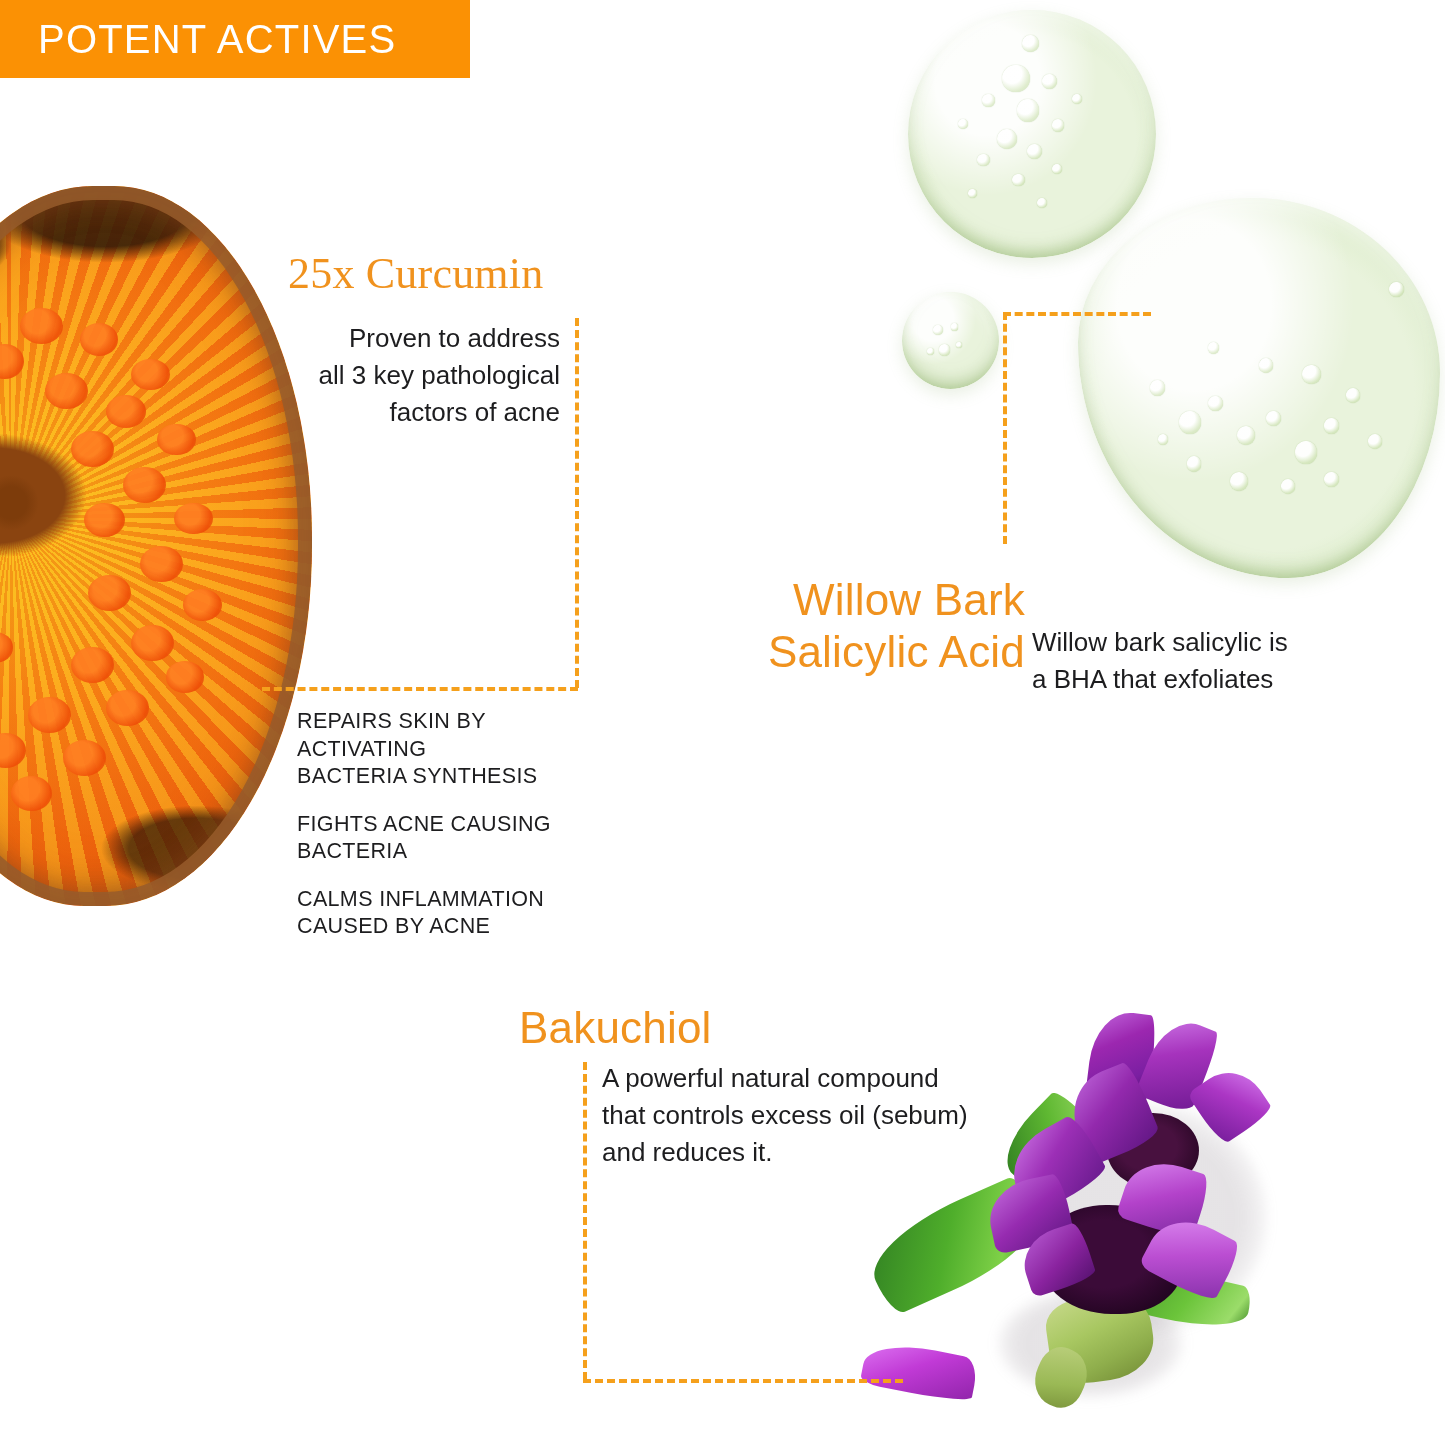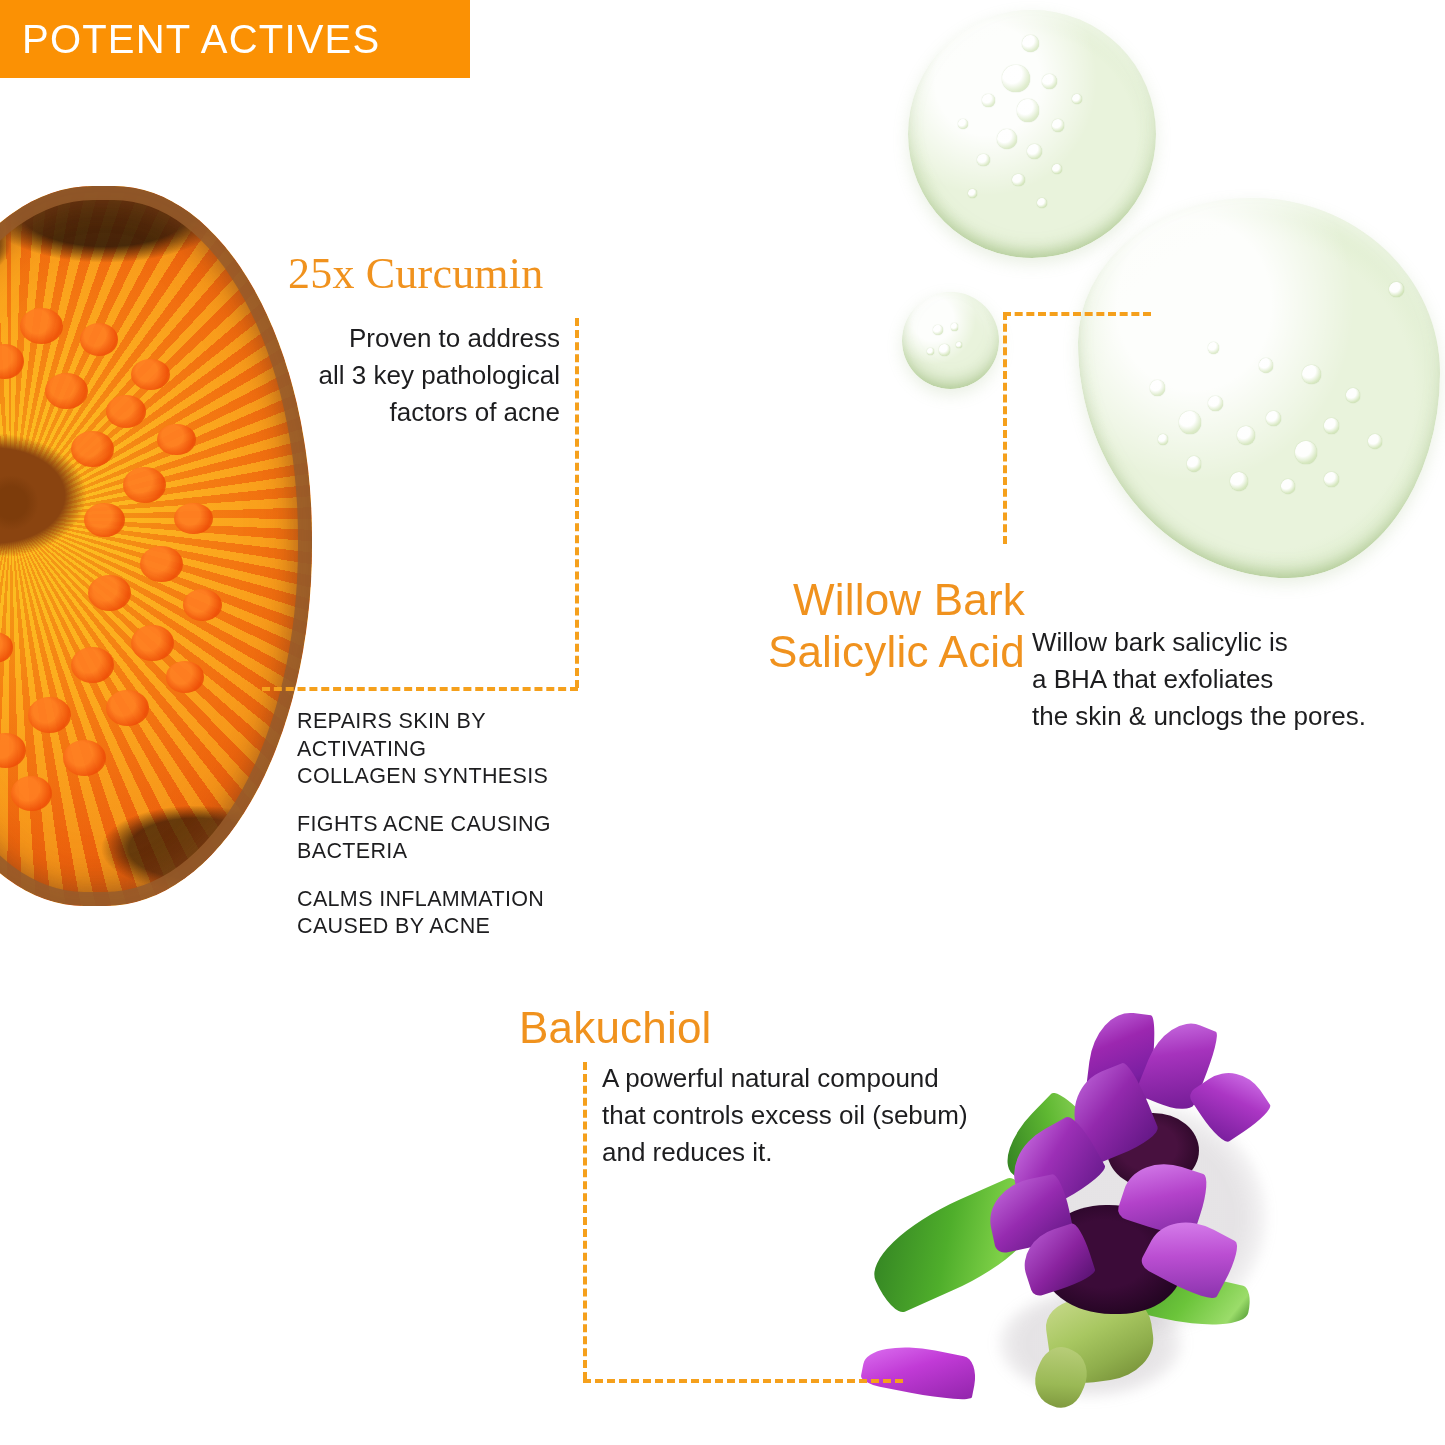--- a/index.html
+++ b/index.html
@@ -15,21 +15,21 @@
   #header-banner{
     position:absolute; left:0; top:0;
     width:470px; height:78px;
     background:#FB9104;
     display:flex; align-items:center;
   }
   #header-banner-title{
     color:#ffffff;
     font-size:40px;
     letter-spacing:1.2px;
-    padding-left:22px;
+    padding-left:38px;
     font-weight:400;
   }
 
   
   .ing-title{
     position:absolute;
     color:#F0921E;
     font-size:44px;
     font-weight:400;
     letter-spacing:.2px;
@@ -221,21 +221,21 @@
   <div>all 3 key pathological</div>
   <div>factors of acne</div>
 </div>
 
 <div class="dash-v" style="left:575px;top:318px;height:370px;"></div>
 <div class="dash-h" style="left:262px;top:687px;width:316px;"></div>
 
 <div class="bullets" style="left:265px;top:708px;width:340px;">
   <div class="b">
     <div>REPAIRS SKIN BY ACTIVATING</div>
-    <div>COLLAGEN SYNTHESIS</div>
+    <div>BACTERIA SYNTHESIS</div>
   </div>
   <div class="b">
     <div>FIGHTS ACNE CAUSING</div>
     <div>BACTERIA</div>
   </div>
   <div class="b">
     <div>CALMS INFLAMMATION</div>
     <div>CAUSED BY ACNE</div>
   </div>
 </div>
@@ -244,21 +244,20 @@
 <div class="dash-v" style="left:1003px;top:312px;height:232px;"></div>
 
 <div class="ing-title" style="left:735px;top:550px;width:290px;text-align:right;margin-top:24px;">
   <div>Willow Bark</div>
   <div>Salicylic Acid</div>
 </div>
 
 <div class="ing-desc" style="left:1032px;top:624px;width:400px;text-align:left;">
   <div>Willow bark salicylic is</div>
   <div>a BHA that exfoliates</div>
-  <div>the skin &amp; unclogs the pores.</div>
 </div>
 
 <div id="flower-image">
   <div class="shadow-soft" style="left:42%;top:26%;width:56%;height:54%;"></div>
   <div class="shadow-soft" style="left:34%;top:70%;width:44%;height:26%;"></div>
 
   <div class="leaf" style="left:3%;top:50%;width:42%;height:19%;transform:rotate(-24deg);
        background:linear-gradient(125deg,#2f7d22 0%,#4fae2b 45%,#7fd148 75%,#2f7d22 100%);"></div>
   <div class="leaf" style="left:61%;top:66%;width:33%;height:12%;transform:rotate(13deg);
        background:linear-gradient(115deg,#3f8e26 0%,#6bc43a 55%,#9bdc6a 85%,#3a8423 100%);"></div>

